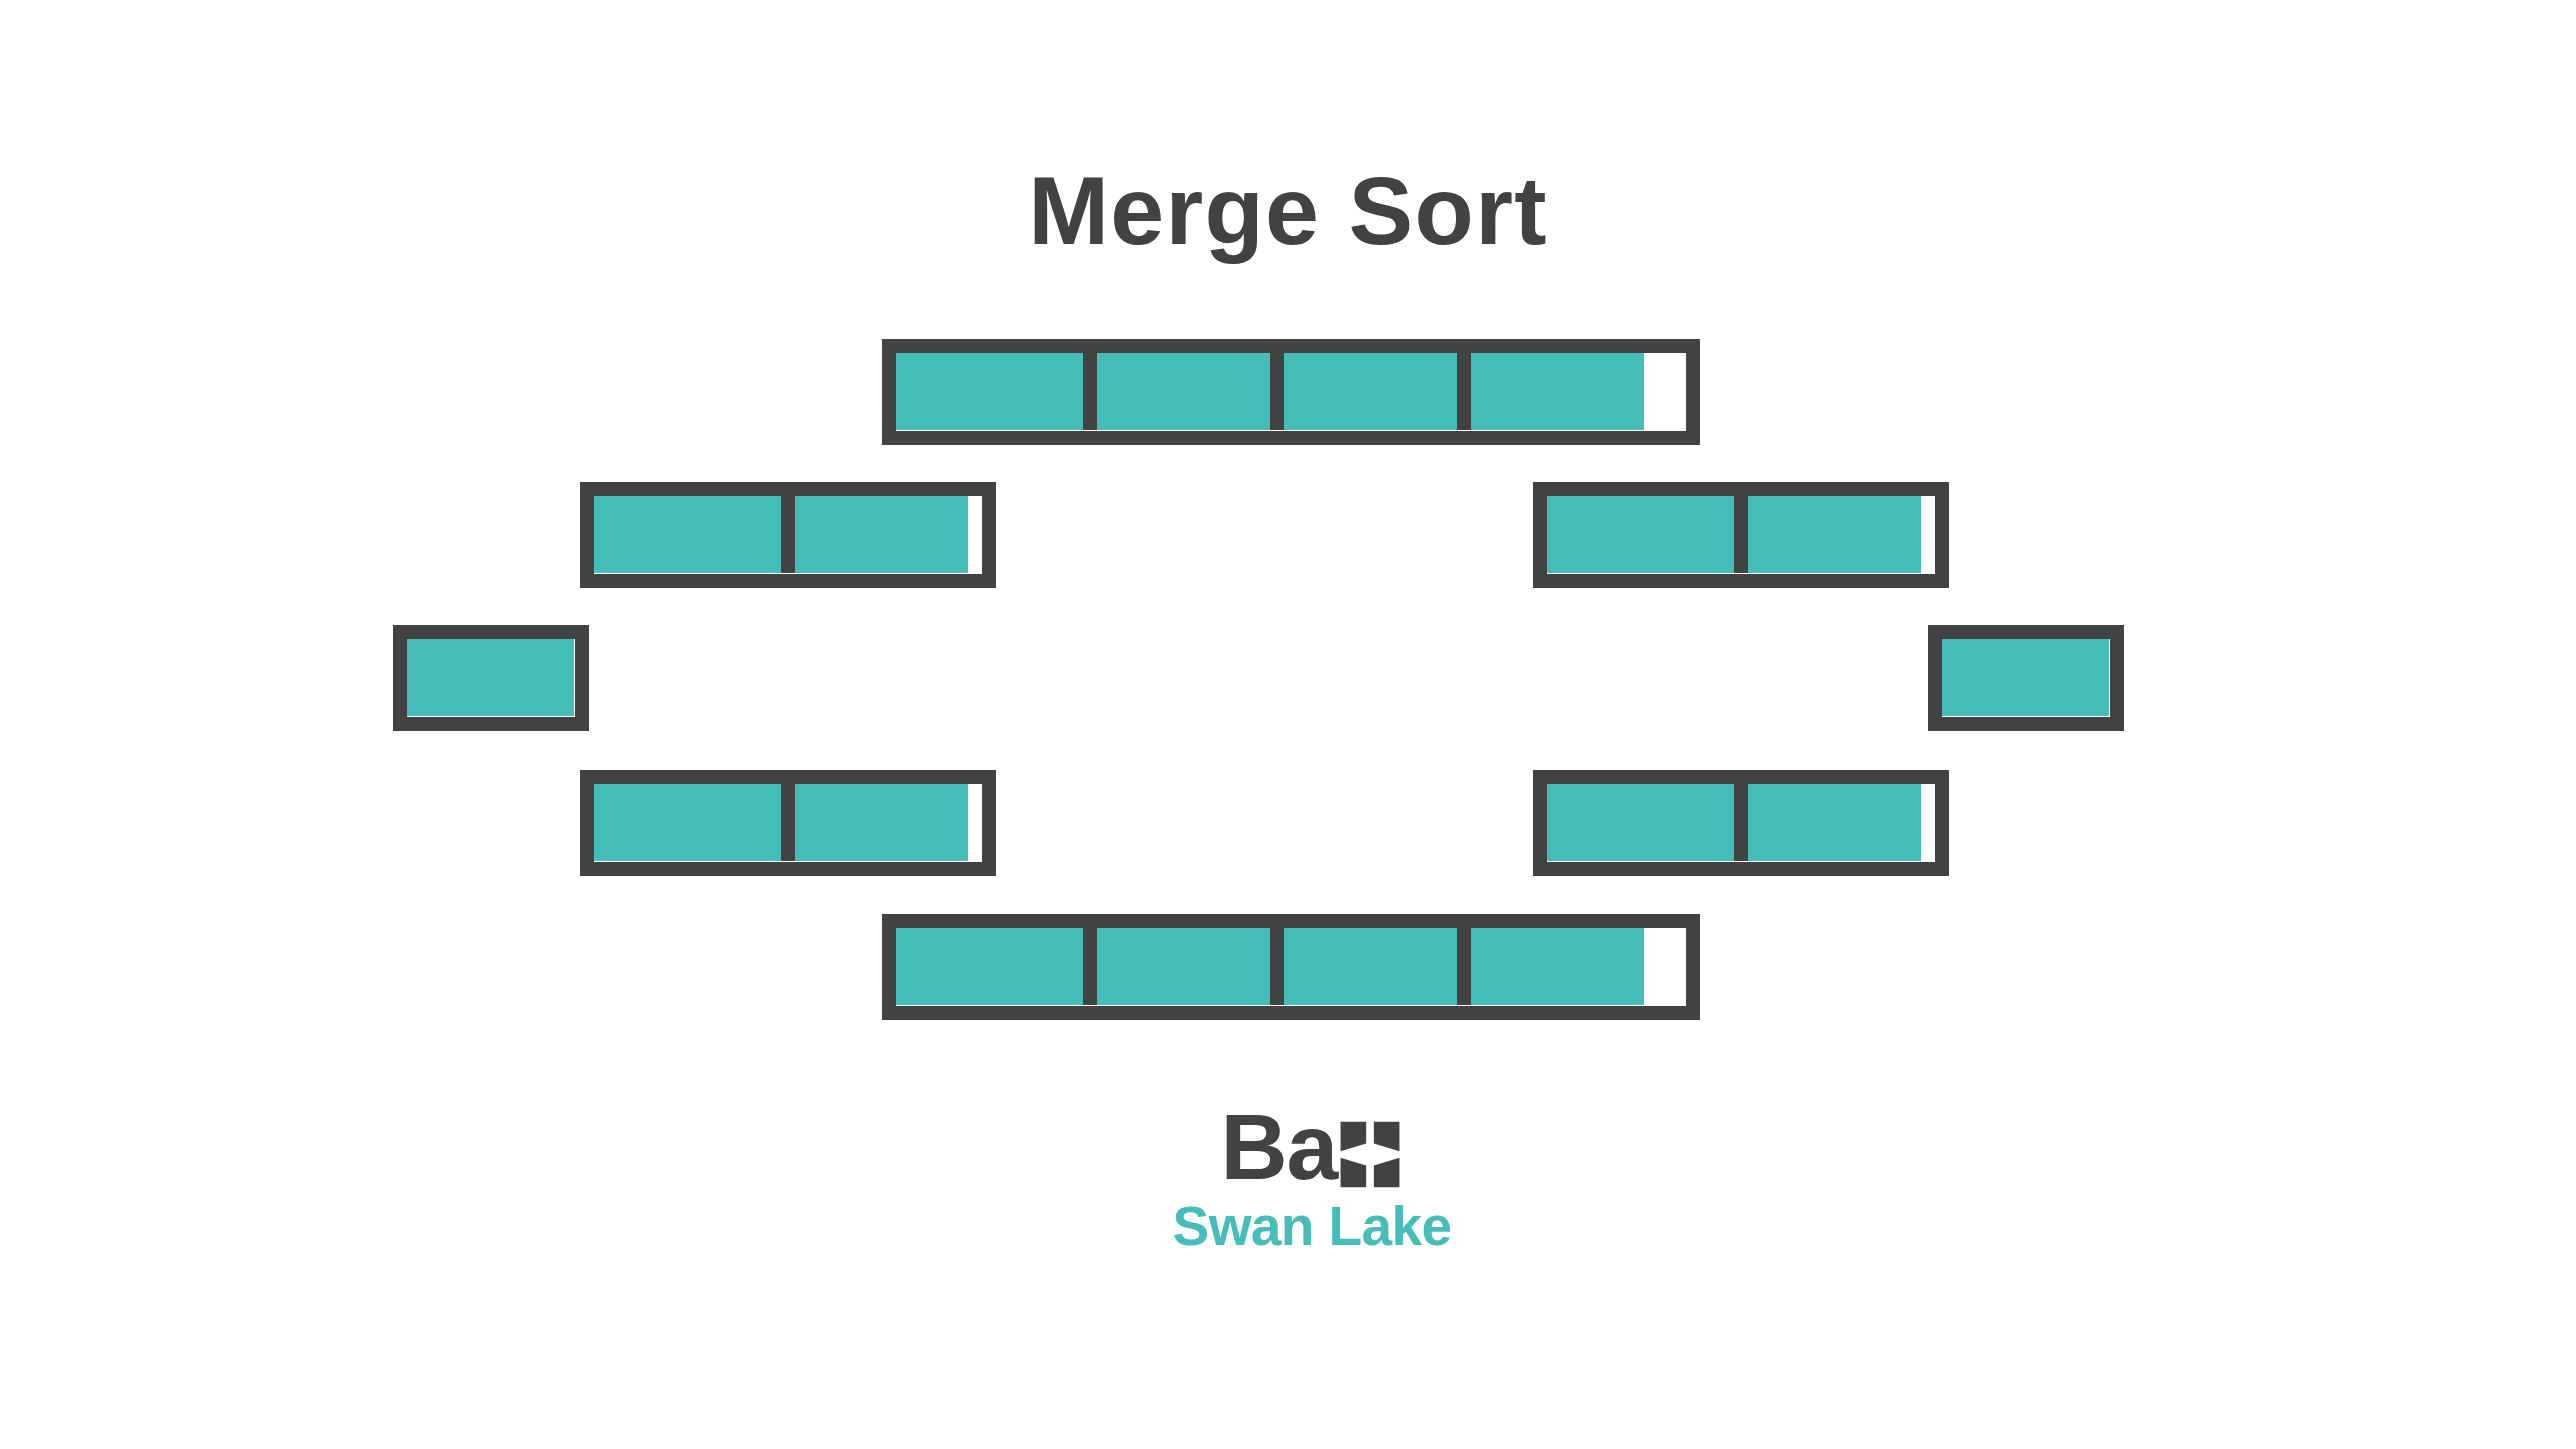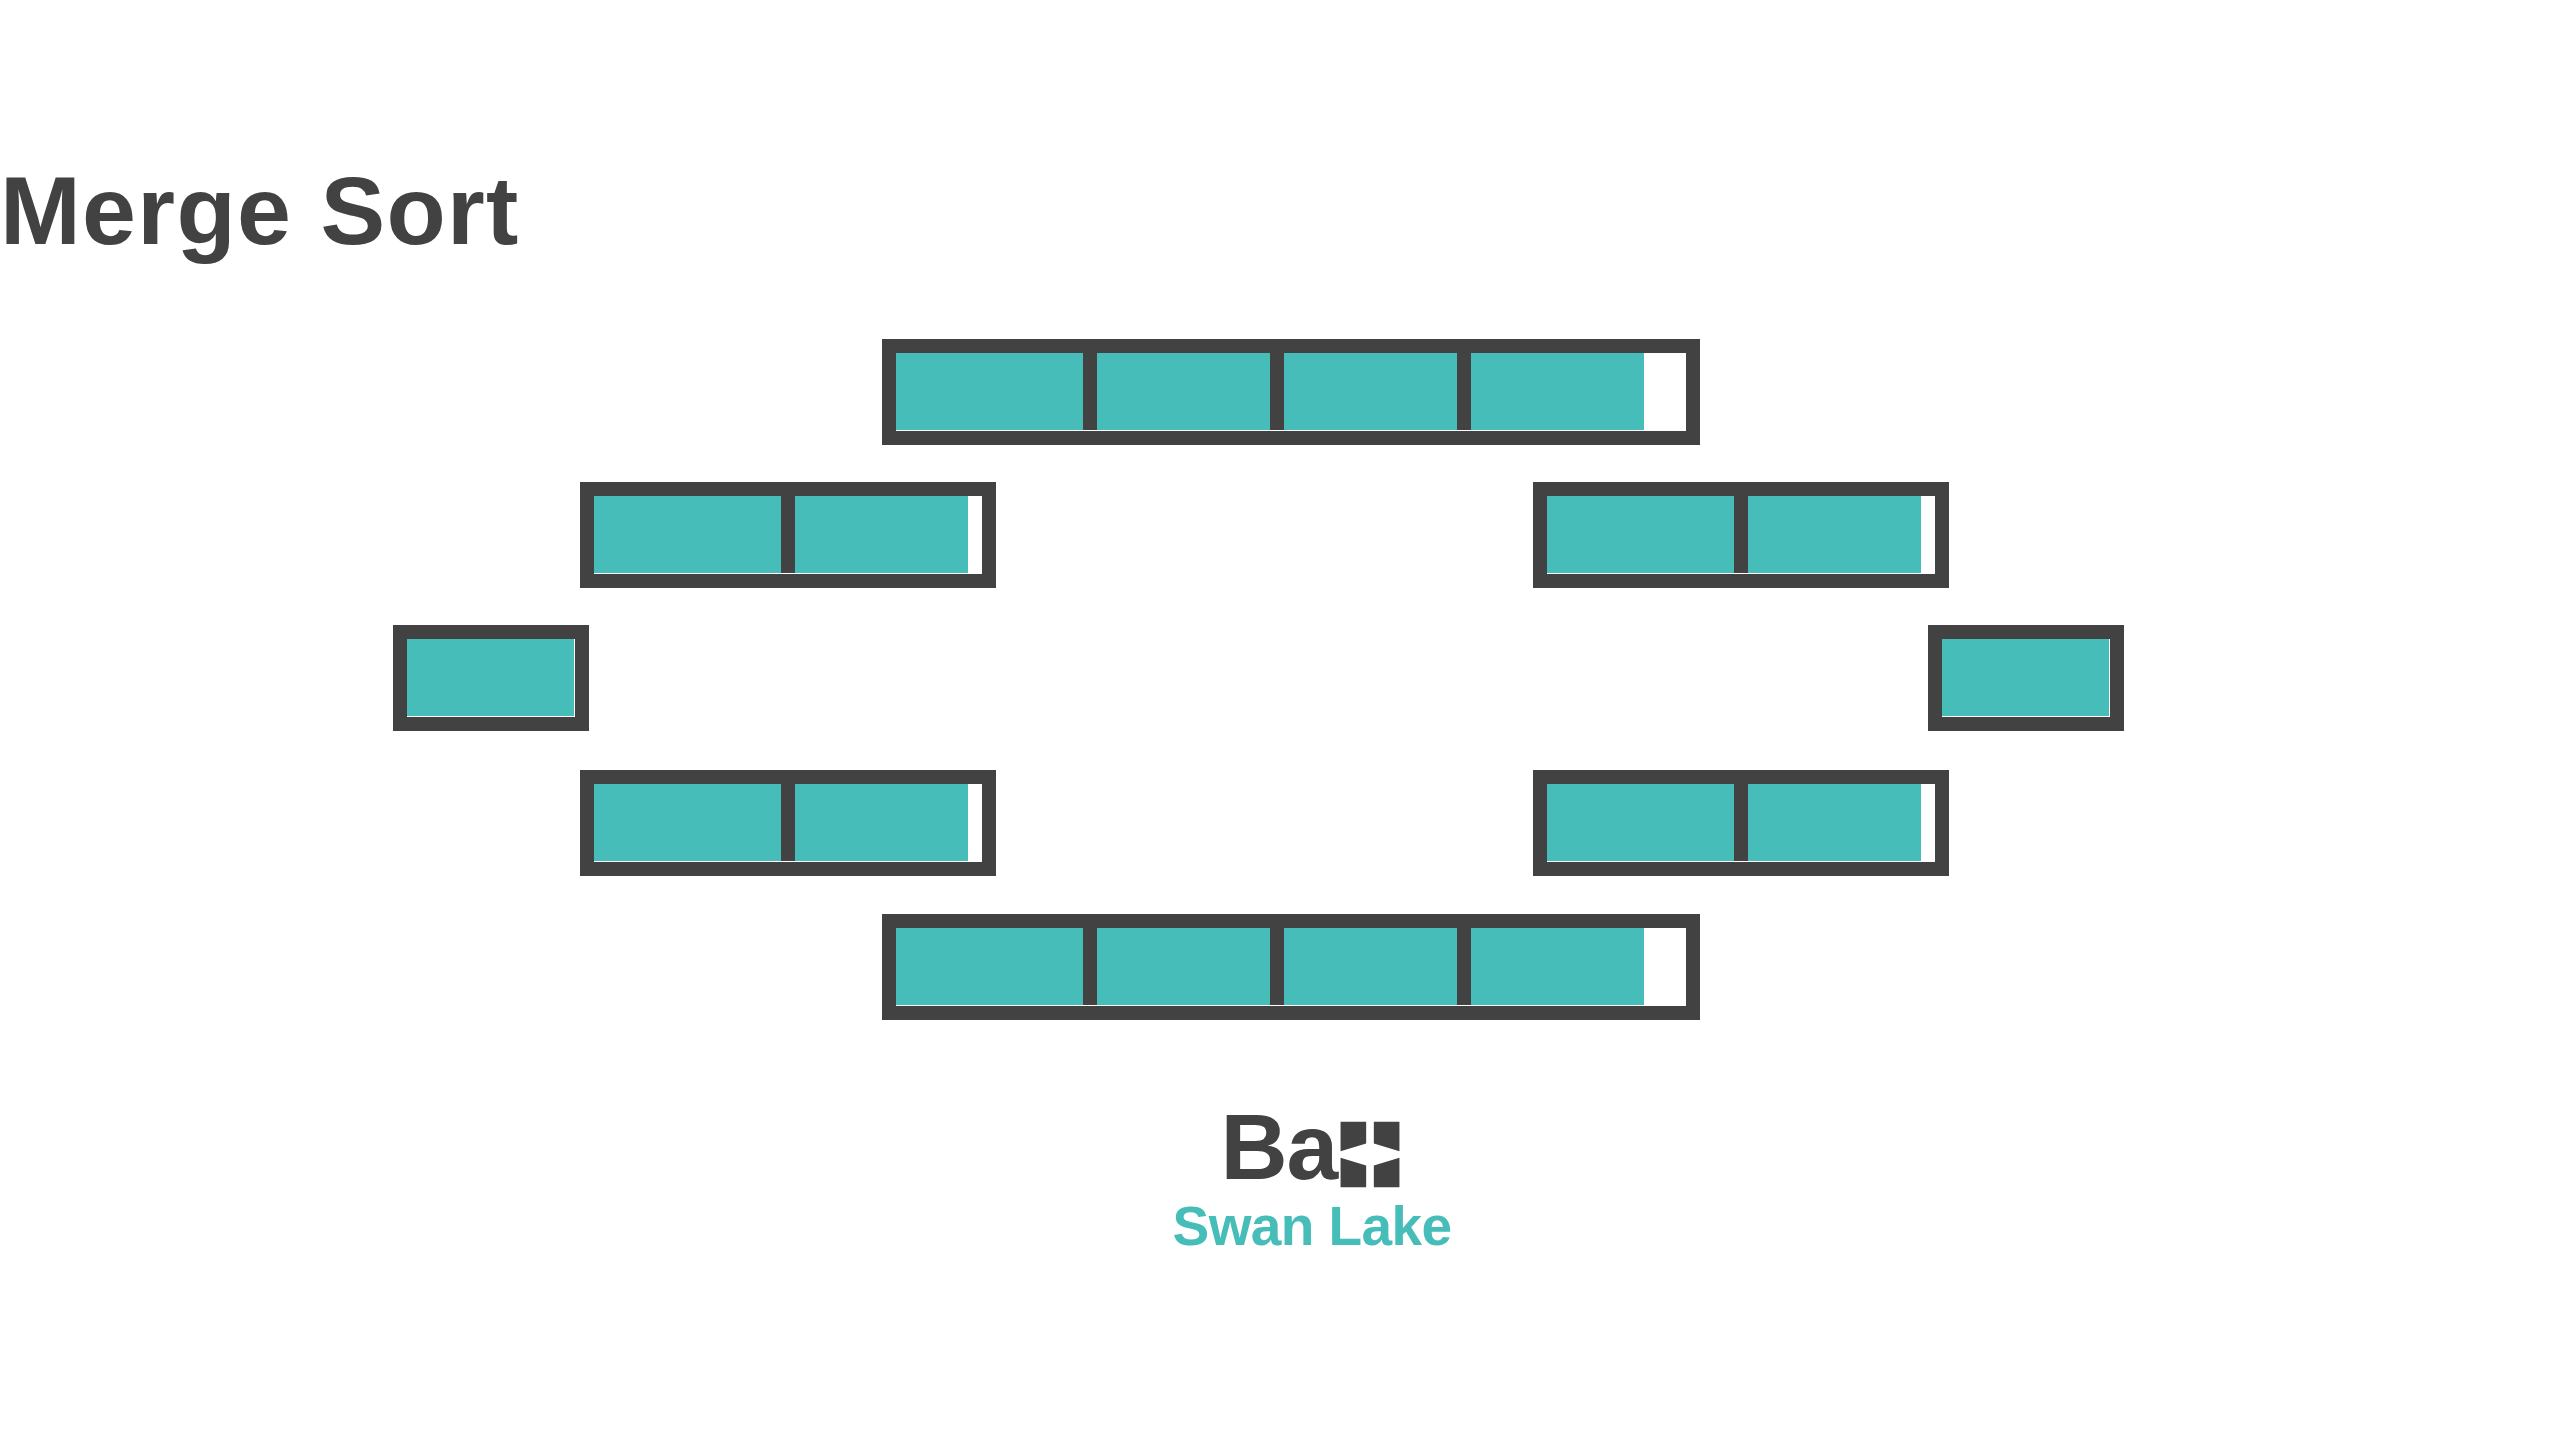--- a/index.html
+++ b/index.html
@@ -14,21 +14,21 @@
   .canvas {
     position: relative;
     width: 2576px;
     height: 1449px;
   }
   .title {
     position: absolute;
     top: 155px;
     left: 0;
     width: 100%;
-    text-align: left;
+    text-align: center;
     font-size: 97px;
     font-weight: 700;
     color: #424242;
     letter-spacing: 1.3px;
   }
   .array {
     position: absolute;
     display: flex;
     border: 14px solid #424242;
     box-sizing: border-box;

